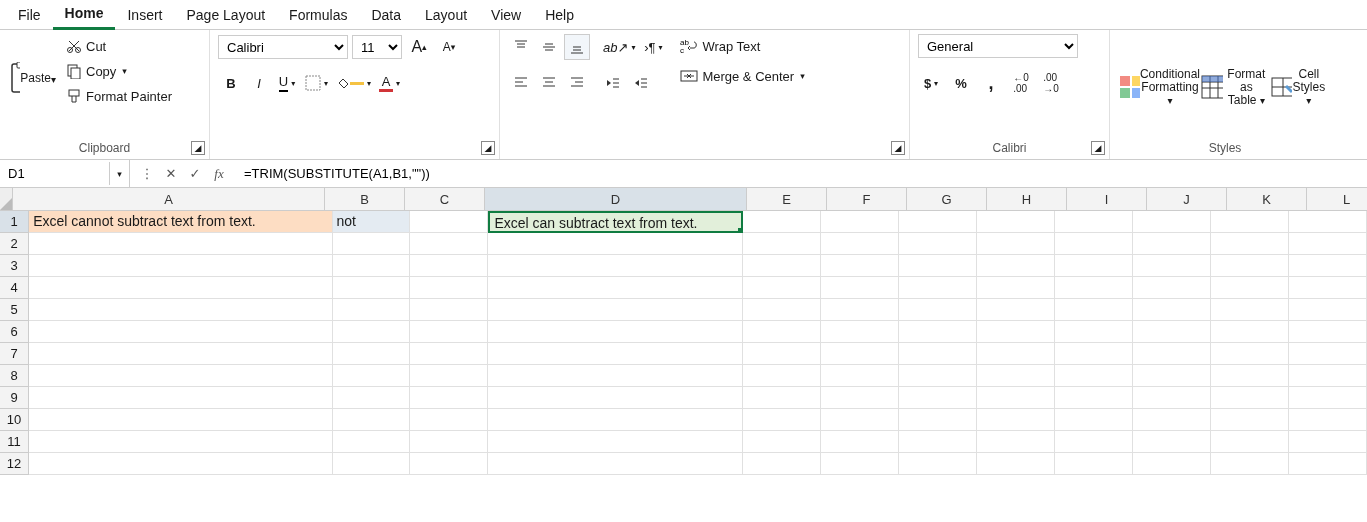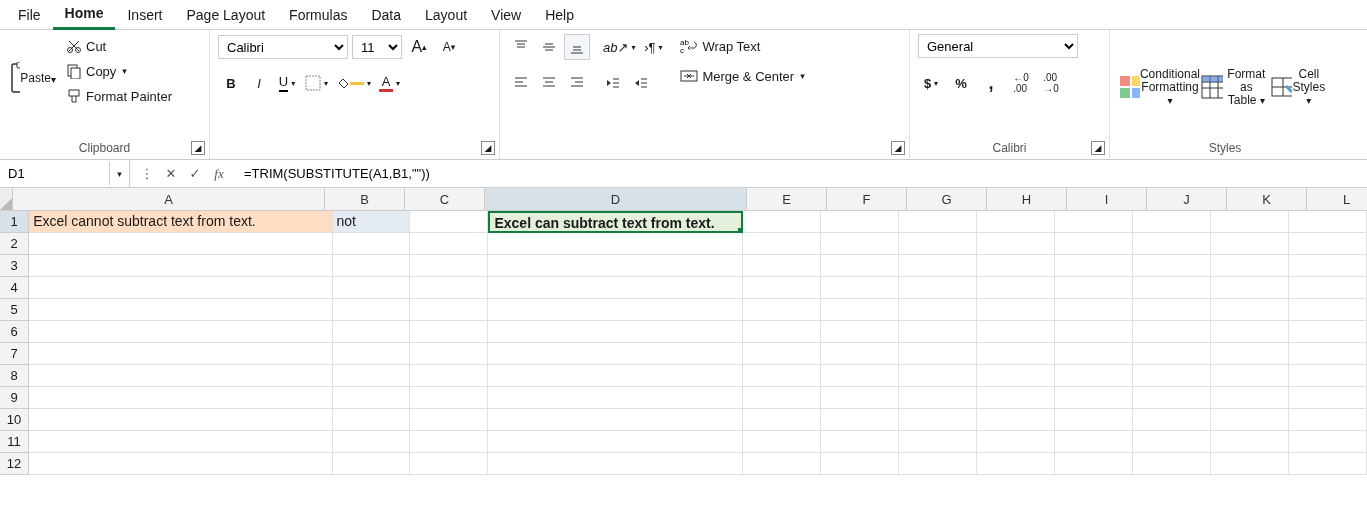--- a/index.html
+++ b/index.html
@@ -52,21 +52,21 @@
   .col-h { height: 22px; border-right: 1px solid #ccc; display: flex; align-items: center; justify-content: center; font-size: 13px; color: #333; cursor: pointer; }
   .col-h.sel { background: #d9e1e8; }
 
   .rows { }
   .row-g { display: flex; height: 22px; }
   .row-h { width: 30px; border-right: 1px solid #ccc; border-bottom: 1px solid #ccc; background: #f3f3f3; display: flex; align-items: center; justify-content: center; font-size: 13px; cursor: pointer; }
   .row-h.sel { background: #d9e1e8; }
   .cell { border-right: 1px solid #e0e0e0; border-bottom: 1px solid #e0e0e0; padding: 2px 4px; font-size: 14px; overflow: hidden; white-space: nowrap; }
   .cell.a1 { background: #fdddc3; }
   .cell.b1 { background: #e4ebf2; }
-  .cell.d1 { background: #e2efda; border: 2px solid #107c41; font-weight: 700; position: relative; }
+  .cell.d1 { background: #e2efda; border: 2px solid #107c41; font-weight: 400; position: relative; }
   .cell.d1::after { content: ""; position: absolute; right: -3px; bottom: -3px; width: 6px; height: 6px; background: #107c41; }
 
   
   .w-a { width: 312px; }
   .w-b { width: 80px; }
   .w-c { width: 80px; }
   .w-d { width: 262px; }
   .w-n { width: 80px; }
 
   

